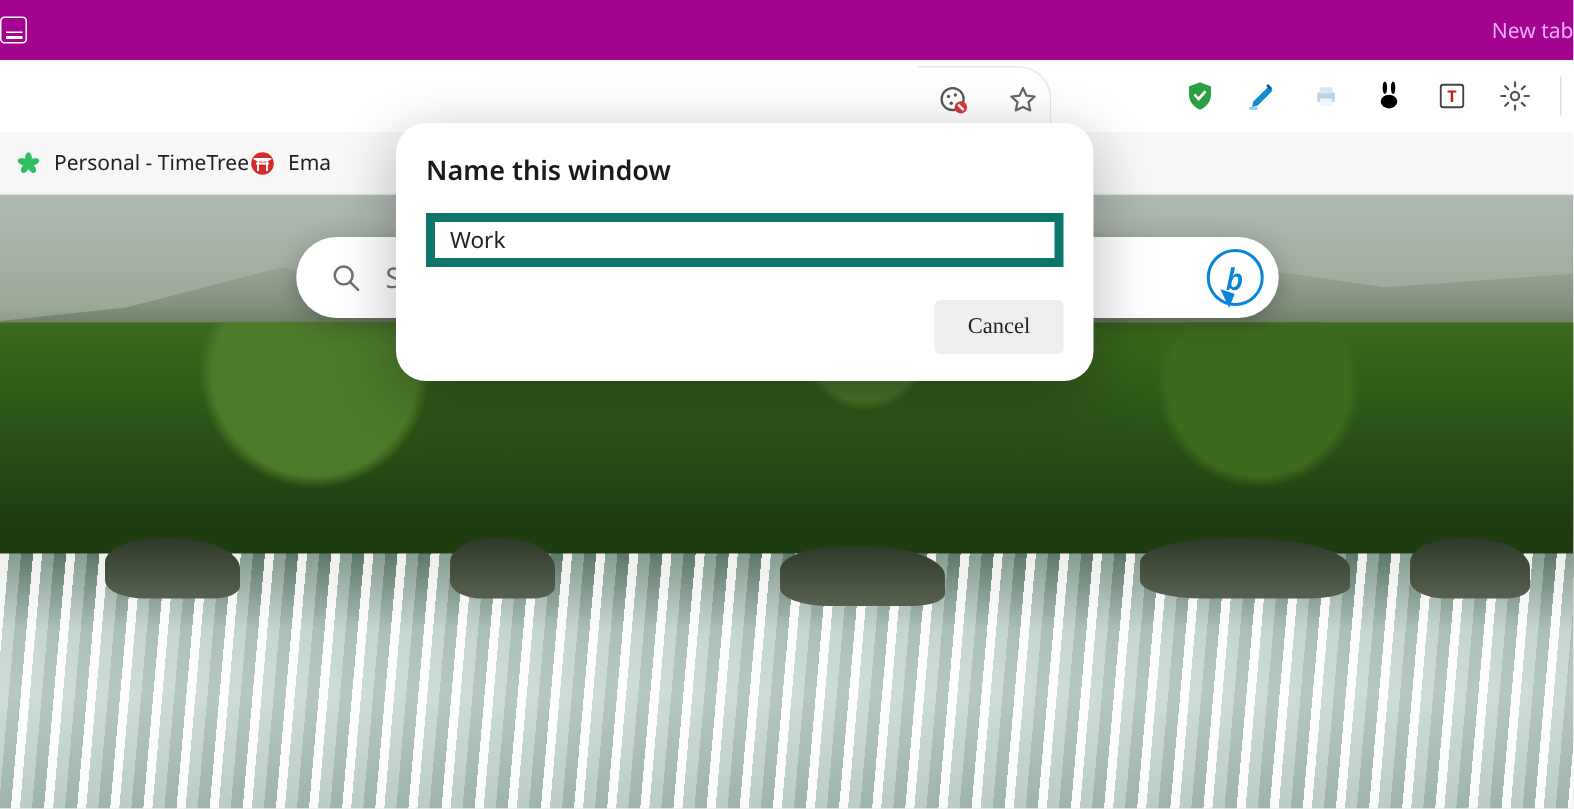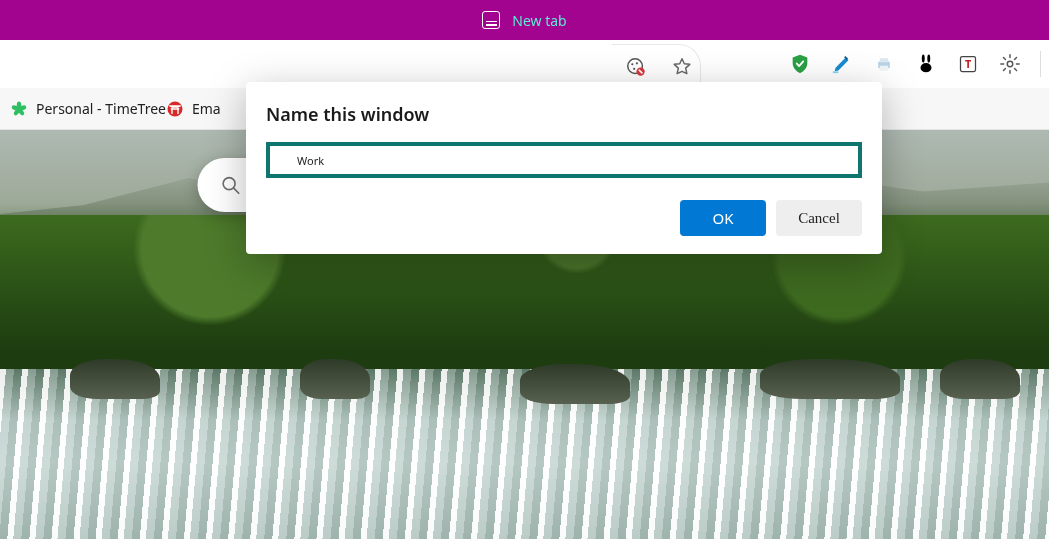--- a/index.html
+++ b/index.html
@@ -3,22 +3,22 @@
 <meta charset="utf-8">
 <style>
 * { margin: 0; padding: 0; box-sizing: border-box; font-family: "Segoe UI", system-ui, -apple-system, sans-serif; }
 html, body { width: 1049px; height: 539px; overflow: hidden; }
 
 .titlebar {
   height: 40px;
   background: #a2048f;
   display: flex;
   align-items: center;
-  justify-content: center;
-  color: #5eead4;
+  justify-content: space-between;
+  color: #f0abfc;
   gap: 12px;
 }
 .titlebar .tab-icon {
   width: 18px; height: 18px; border: 1.5px solid #fff; border-radius: 3px;
   display: flex; flex-direction: column; justify-content: flex-end; padding: 2.5px; gap: 2px;
 }
 .titlebar .tab-icon span { height: 1.5px; background: #fff; }
 .titlebar .tab-label { font-size: 14px; }
 
 .toolbar {
@@ -111,30 +111,30 @@
 .bing-btn::after{
   content:""; position:absolute; bottom:-2px; left:5px;
   border:5px solid transparent; border-top-color:#0a84d8; border-right-color:#0a84d8;
   transform: rotate(20deg);
 }
 .bing-b {
   font-weight: 600; font-size: 20px; color: #0a84d8; font-style: italic;
 }
 
 .dialog {
-  position: absolute; left: 246px; top: 82px;
-  width: 636px; background: #fff; border-radius: 4px;
+  position: absolute; left: 264px; top: 82px;
+  width: 465px; background: #fff; border-radius: 20px;
   box-shadow: 0 10px 40px rgba(0,0,0,.28);
   padding: 20px 20px 18px 20px;
   z-index: 50;
 }
 .dialog h2 { font-size: 18px; font-weight: 600; margin-bottom: 16px; color:#1a1a1a;}
 .dialog input[type=text] {
-  width: 100%; height: 36px; border: 4px solid #0f766e;
-  padding: 0 27px; font-size: 11px; color:#222;
+  width: 100%; height: 36px; border: 6px solid #0f766e;
+  padding: 0 10px; font-size: 15px; color:#222;
 }
 .dialog .btn-row {
   display: flex; justify-content: flex-end; gap: 10px; margin-top: 22px;
 }
 .dialog button {
   min-width: 86px; height: 36px; border-radius: 4px; font-size: 15px;
   border: none; cursor: pointer;
 }
 .btn-primary { background: #0078d4; color: #fff; }
 .btn-secondary { background: #eee; color: #222; font-family: Liberation Serif, serif; }
@@ -253,16 +253,15 @@
     <div class="bing-btn">
         <span class="bing-b">b</span>
       </div>
   </div>
 </div>
 
 <div class="dialog">
   <h2>Name this window</h2>
   <input type="text" value="Work" style="">
   <div class="btn-row">
-    <button class="btn-primary">OK</button>
     <button class="btn-secondary">Cancel</button>
   </div>
 </div>
 
 </body></html>

